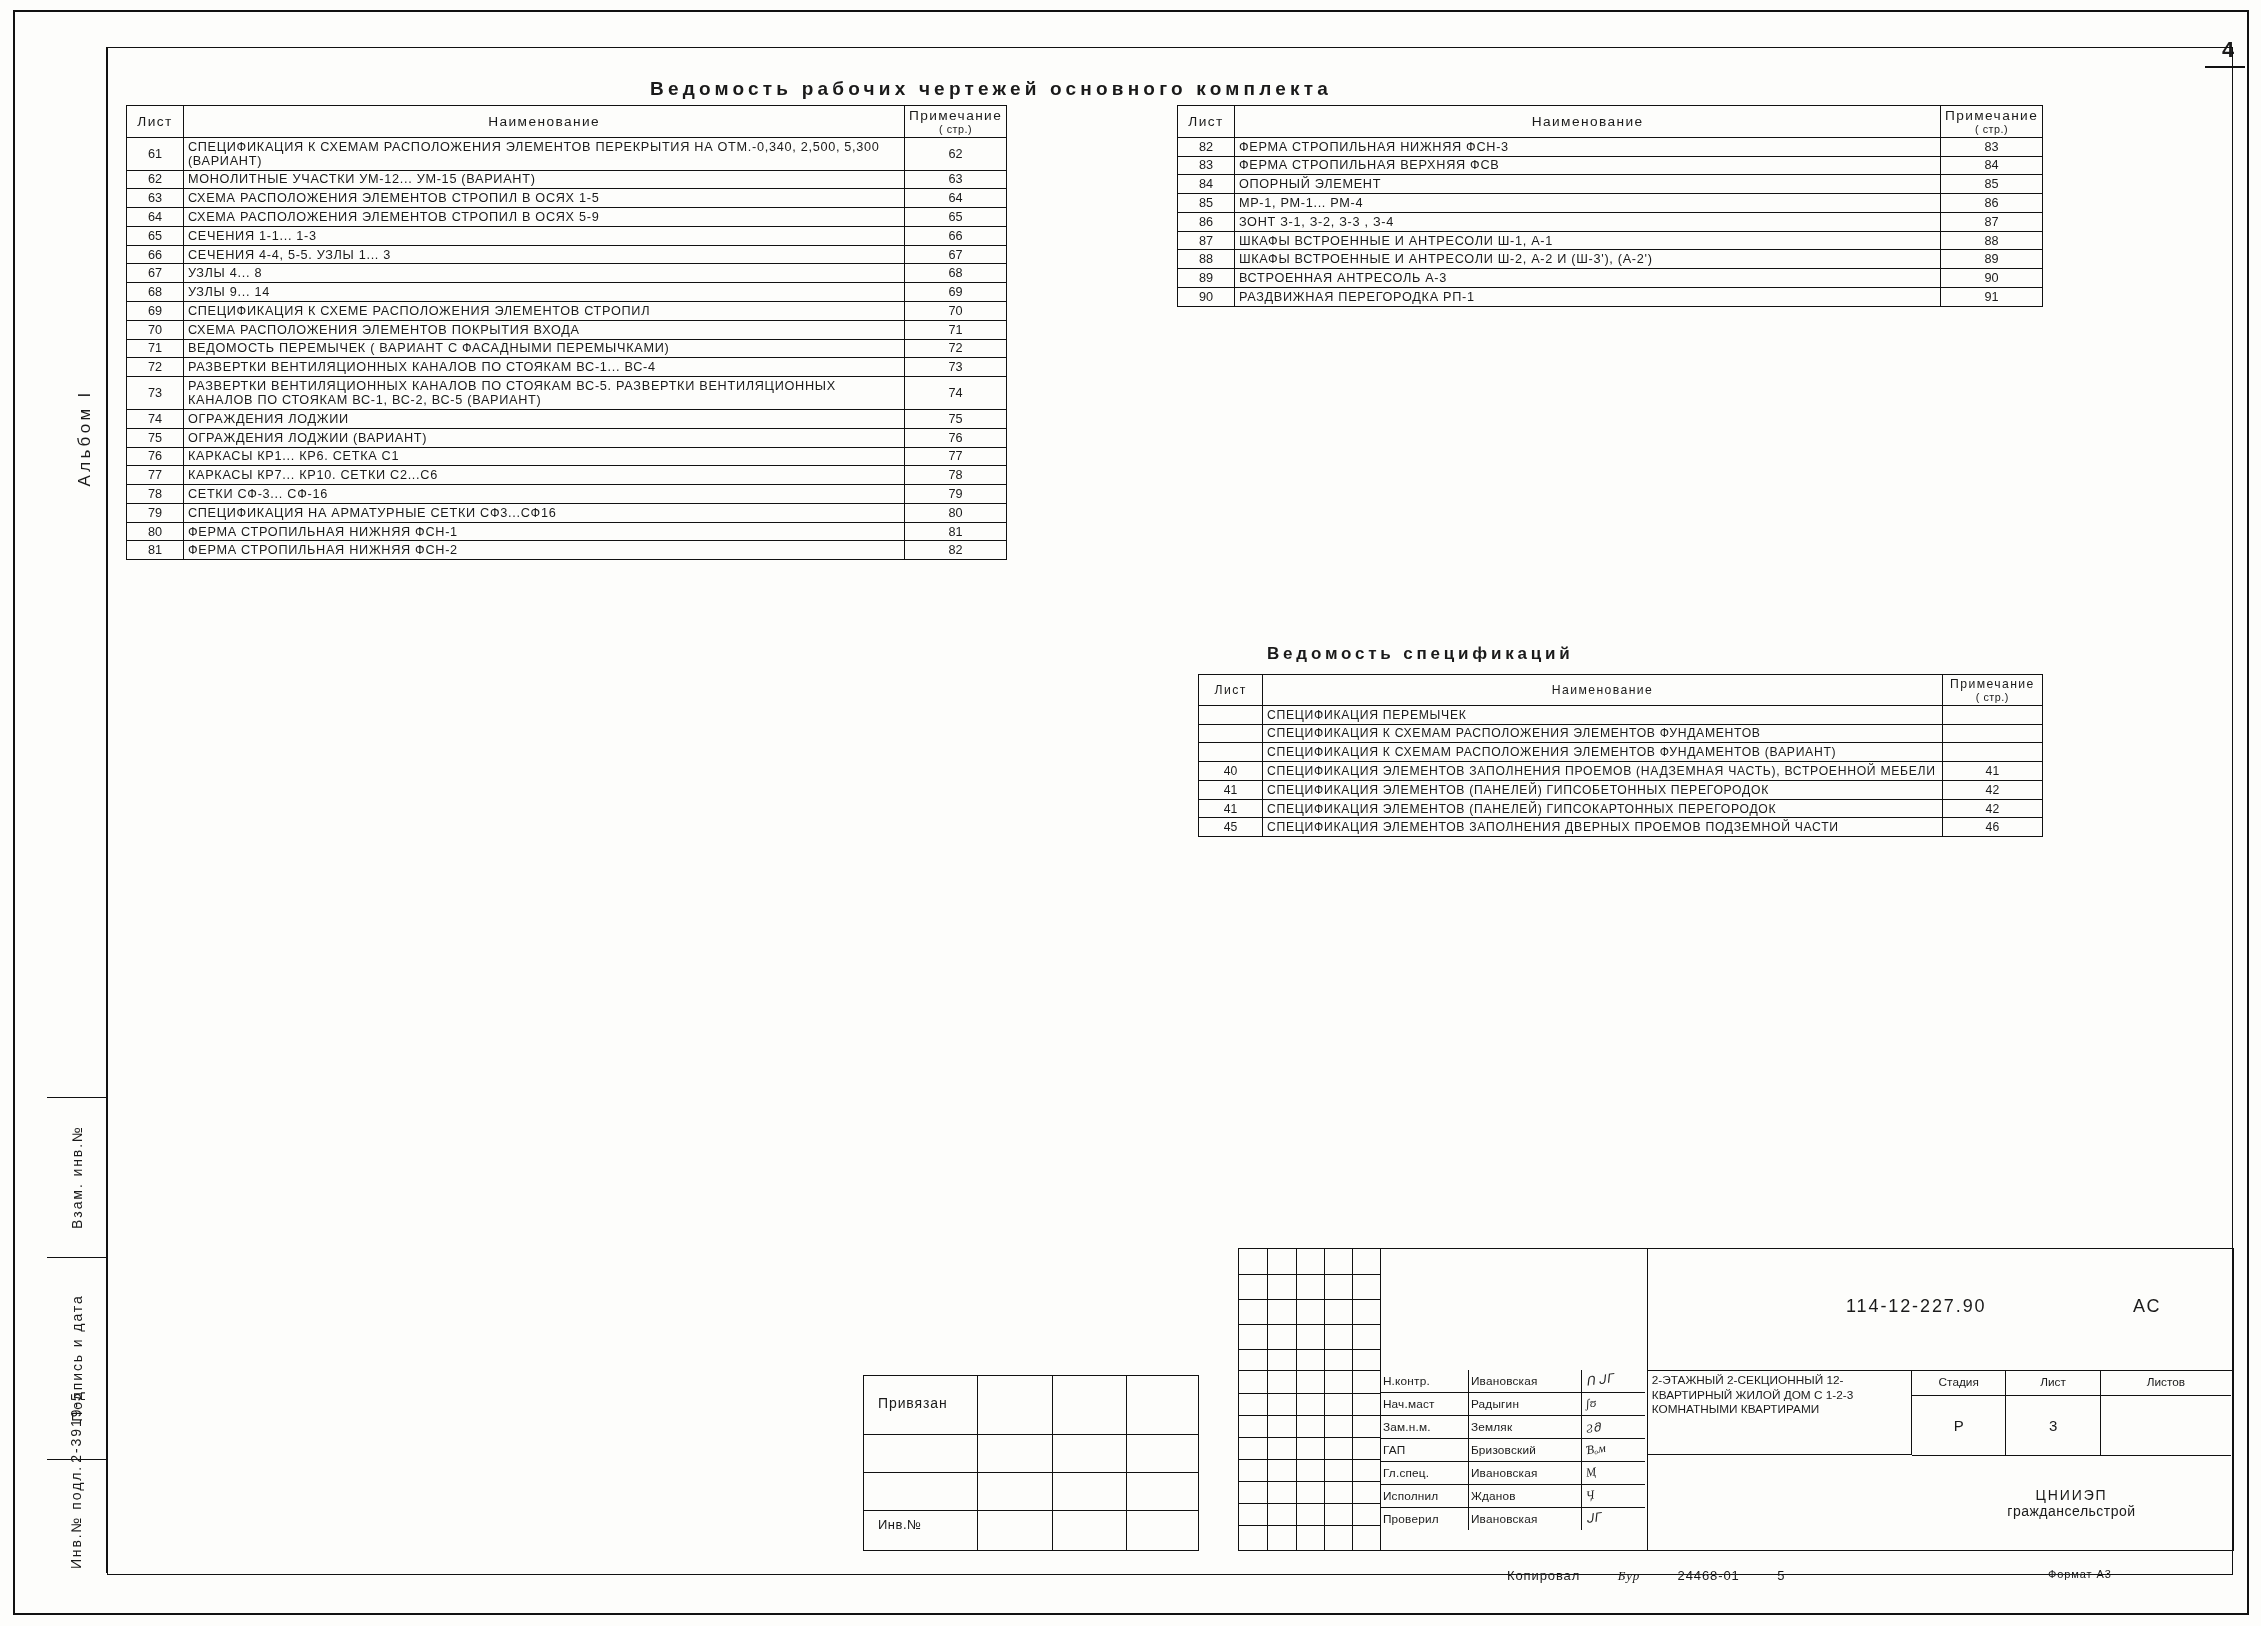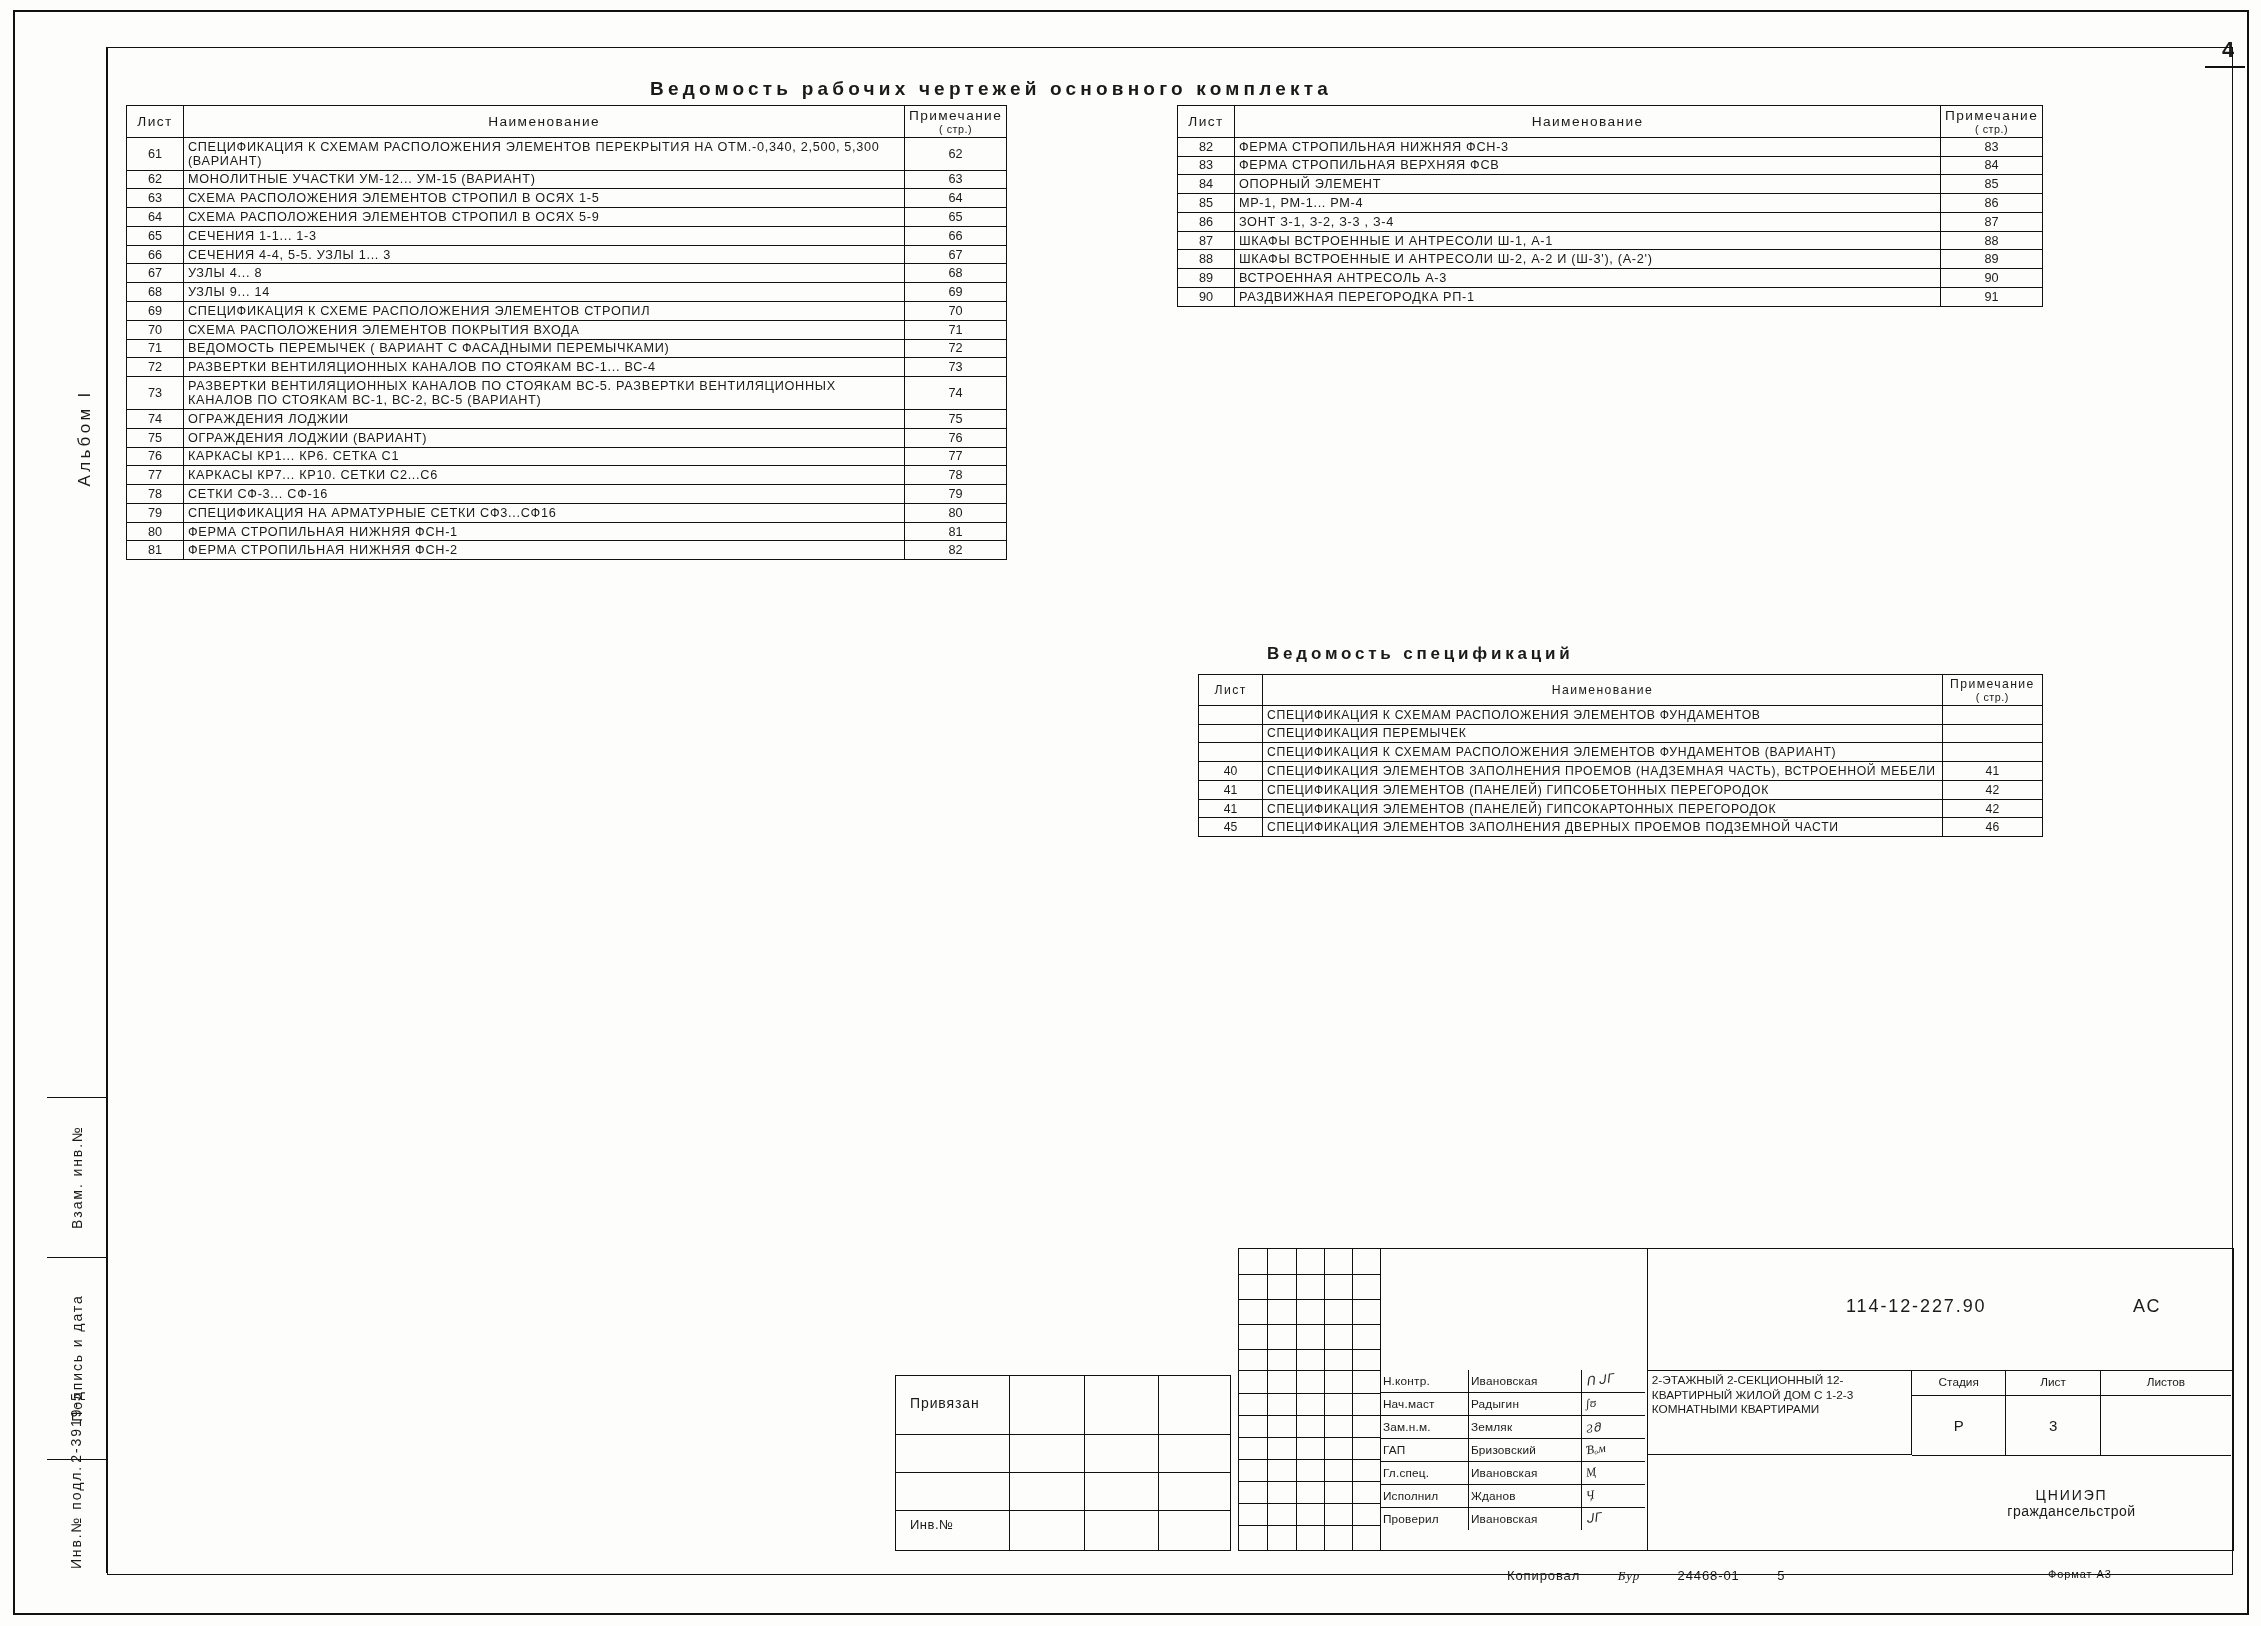--- a/index.html
+++ b/index.html
@@ -133,21 +133,21 @@
     font-weight: bold;
     white-space: nowrap;
   }
   #tbl-spec { left: 1198px; top: 674px; width: 845px; }
   #tbl-spec td.c-name { width: 702px; }
   #tbl-spec td, #tbl-spec th { font-size: 12.2px; }
 
   
   .privyazan-box {
     position: absolute;
-    left: 895px; top: 1375px;
+    left: 863px; top: 1375px;
     width: 334px; height: 174px;
     border: 1.4px solid #111;
   }
   .privyazan-box .lbl {
     position: absolute; left: 14px; top: 19px;
     font-size: 14px; letter-spacing: 0.9px;
   }
   .privyazan-box .lbl2 {
     position: absolute; left: 14px; top: 141px;
     font-size: 13px; letter-spacing: 0.5px;
@@ -480,26 +480,26 @@
         <th style="width:702px;">Наименование</th>
         <th style="width:88px;">
           <span>Примечание</span>
           <span class="th-sub">( стр.)</span>
         </th>
       </tr>
     </thead>
     <tbody>
       <tr>
           <td class="c-list"></td>
+          <td class="c-name">СПЕЦИФИКАЦИЯ ПЕРЕМЫЧЕК</td>
+          <td class="c-note"></td>
+        </tr>
+      <tr>
+          <td class="c-list"></td>
           <td class="c-name">СПЕЦИФИКАЦИЯ К СХЕМАМ РАСПОЛОЖЕНИЯ ЭЛЕМЕНТОВ ФУНДАМЕНТОВ</td>
-          <td class="c-note"></td>
-        </tr>
-      <tr>
-          <td class="c-list"></td>
-          <td class="c-name">СПЕЦИФИКАЦИЯ ПЕРЕМЫЧЕК</td>
           <td class="c-note"></td>
         </tr>
       <tr>
           <td class="c-list"></td>
           <td class="c-name">СПЕЦИФИКАЦИЯ К СХЕМАМ РАСПОЛОЖЕНИЯ ЭЛЕМЕНТОВ ФУНДАМЕНТОВ (ВАРИАНТ)</td>
           <td class="c-note"></td>
         </tr>
       <tr>
           <td class="c-list">40</td>
           <td class="c-name">СПЕЦИФИКАЦИЯ ЭЛЕМЕНТОВ ЗАПОЛНЕНИЯ ПРОЕМОВ (НАДЗЕМНАЯ ЧАСТЬ), ВСТРОЕННОЙ МЕБЕЛИ</td>

